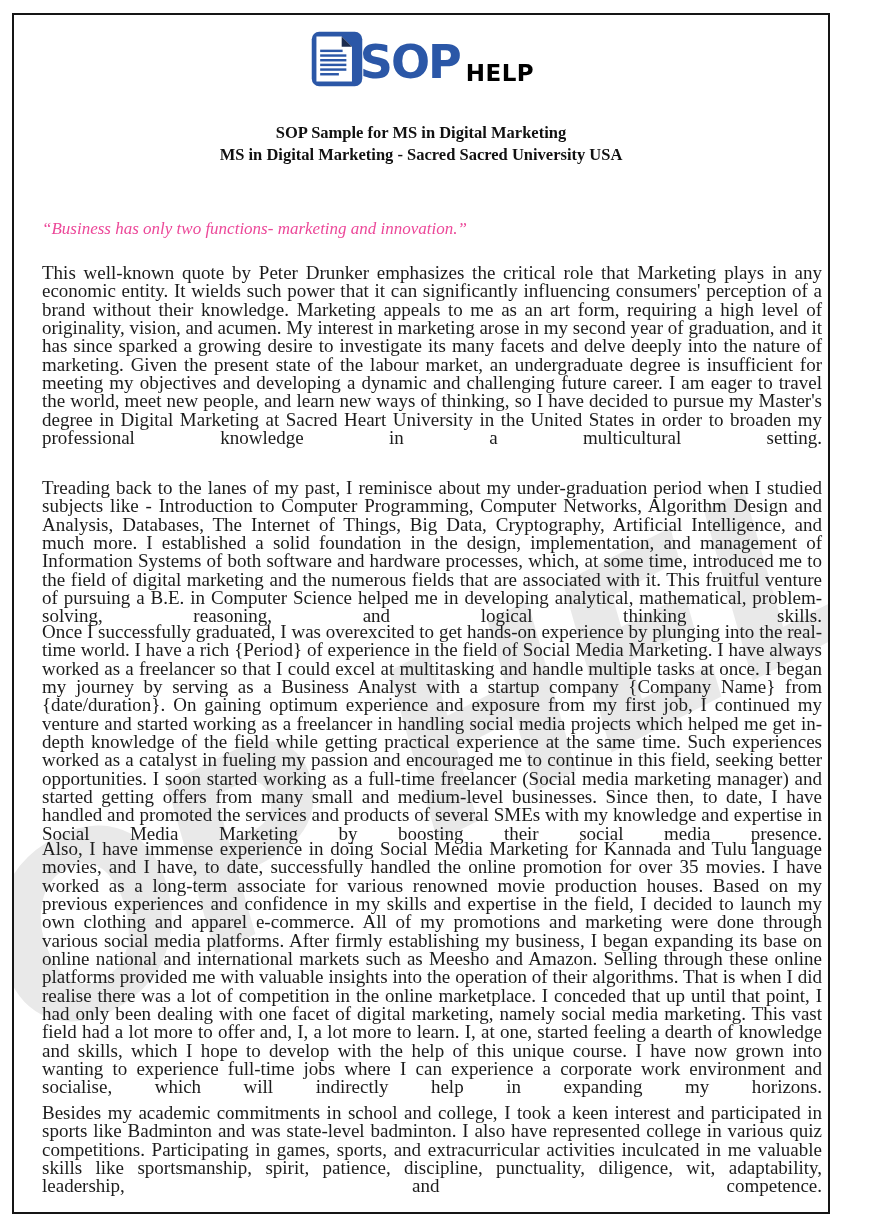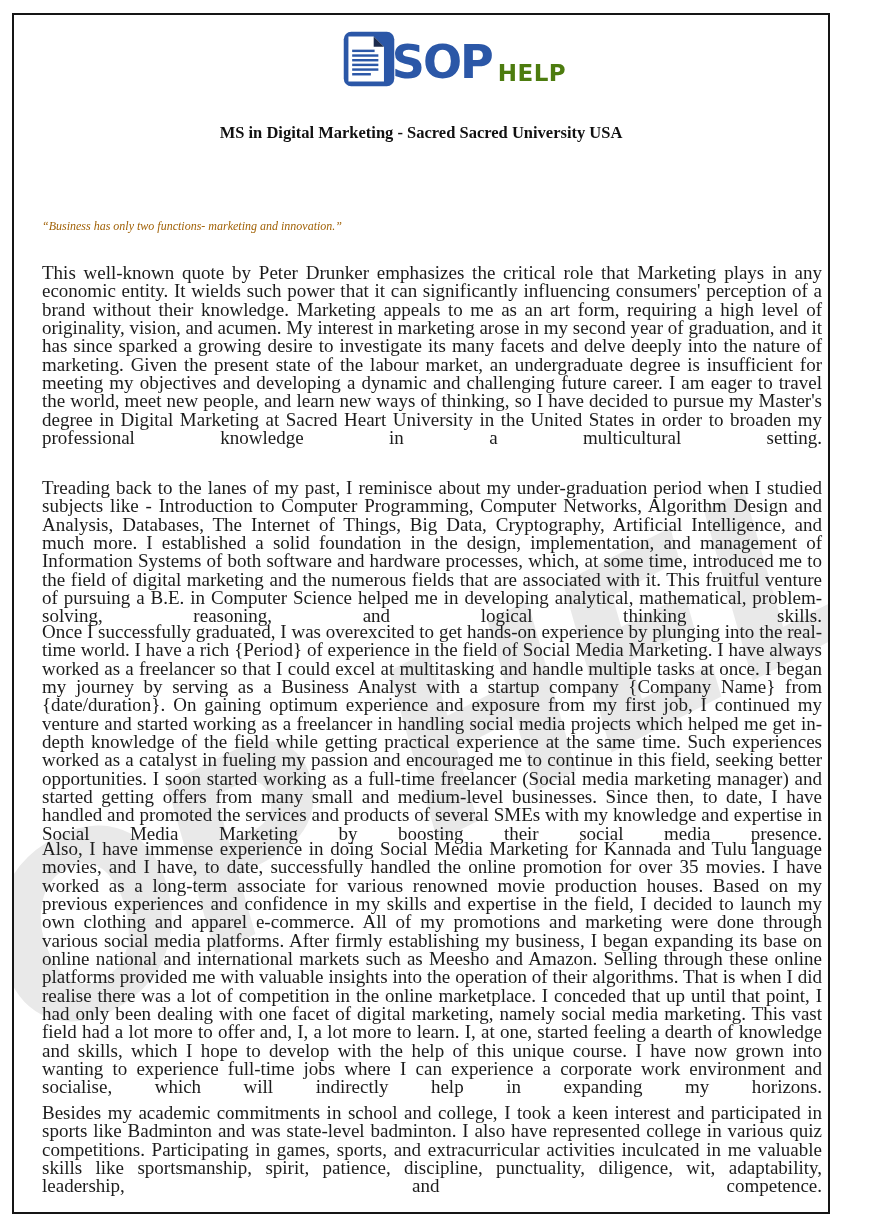--- a/index.html
+++ b/index.html
@@ -45,60 +45,59 @@
     z-index: 1;
   }
   .logo {
     position: absolute;
     top: 15px;
     left: 0;
     width: 100%;
     display: flex;
     justify-content: center;
     align-items: flex-end;
-    padding-left: 32px;
   }
   .logo-icon { width: 58px; height: 58px; display: block; }
   .logo-sop {
     font-family: "DejaVu Sans", sans-serif;
     font-weight: bold;
     font-size: 46px;
     line-height: 52px;
     letter-spacing: -2px;
     color: #2b57a7;
     margin-left: -6px;
   }
   .logo-help {
     font-family: "DejaVu Sans", sans-serif;
     font-weight: bold;
     font-size: 23px;
     line-height: 30px;
     letter-spacing: 0.5px;
-    color: #4d7c0f;
+    color: #000000;
     margin-left: 6px;
   }
   .title-block {
     position: absolute;
     top: 107px;
     left: 0;
     width: 100%;
     text-align: center;
     font-weight: bold;
     font-size: 16.5px;
     line-height: 22px;
     color: #111111;
   }
   .quote {
     position: absolute;
     top: 204px;
     left: 28px;
     right: 10px;
     font-style: italic;
-    font-size: 12px;
-    color: #a16207;
+    font-size: 17px;
+    color: #ec4899;
   }
   .para {
     position: absolute;
     left: 28px;
     right: 6px;
     font-size: 19px;
     line-height: 18.35px;
     color: #1c1c1c;
     text-align: justify;
     text-align-last: justify;
@@ -129,20 +128,21 @@
         <rect x="13" y="31" width="28" height="2.6" fill="#2b57a7"></rect>
         <rect x="13" y="36" width="28" height="2.6" fill="#2b57a7"></rect>
         <rect x="13" y="41" width="28" height="2.6" fill="#2b57a7"></rect>
         <rect x="13" y="46" width="20" height="2.6" fill="#2b57a7"></rect>
       </svg>
       <span class="logo-sop">SOP</span>
       <span class="logo-help">HELP</span>
     </div>
 
     <div class="title-block">
+      <div>SOP Sample for MS in Digital Marketing</div>
       <div>MS in Digital Marketing - Sacred Sacred University USA</div>
     </div>
 
     <div class="quote">“Business has only two functions- marketing and innovation.”</div>
 
     <p class="para para-1">This well-known quote by Peter Drunker emphasizes the critical role that Marketing plays in any economic entity. It wields such power that it can significantly influencing consumers' perception of a brand without their knowledge. Marketing appeals to me as an art form, requiring a high level of originality, vision, and acumen. My interest in marketing arose in my second year of graduation, and it has since sparked a growing desire to investigate its many facets and delve deeply into the nature of marketing. Given the present state of the labour market, an undergraduate degree is insufficient for meeting my objectives and developing a dynamic and challenging future career. I am eager to travel the world, meet new people, and learn new ways of thinking, so I have decided to pursue my Master's degree in Digital Marketing at Sacred Heart University in the United States in order to broaden my professional knowledge in a multicultural setting.</p>
     <p class="para para-2">Treading back to the lanes of my past, I reminisce about my under-graduation period when I studied subjects like - Introduction to Computer Programming, Computer Networks, Algorithm Design and Analysis, Databases, The Internet of Things, Big Data, Cryptography, Artificial Intelligence, and much more. I established a solid foundation in the design, implementation, and management of Information Systems of both software and hardware processes, which, at some time, introduced me to the field of digital marketing and the numerous fields that are associated with it. This fruitful venture of pursuing a B.E. in Computer Science helped me in developing analytical, mathematical, problem-solving, reasoning, and logical thinking skills.</p>
     <p class="para para-3">Once I successfully graduated, I was overexcited to get hands-on experience by plunging into the real-time world. I have a rich {Period} of experience in the field of Social Media Marketing. I have always worked as a freelancer so that I could excel at multitasking and handle multiple tasks at once. I began my journey by serving as a Business Analyst with a startup company {Company Name} from {date/duration}. On gaining optimum experience and exposure from my first job, I continued my venture and started working as a freelancer in handling social media projects which helped me get in-depth knowledge of the field while getting practical experience at the same time. Such experiences worked as a catalyst in fueling my passion and encouraged me to continue in this field, seeking better opportunities. I soon started working as a full-time freelancer (Social media marketing manager) and started getting offers from many small and medium-level businesses. Since then, to date, I have handled and promoted the services and products of several SMEs with my knowledge and expertise in Social Media Marketing by boosting their social media presence.</p>
     <p class="para para-4">Also, I have immense experience in doing Social Media Marketing for Kannada and Tulu language movies, and I have, to date, successfully handled the online promotion for over 35 movies. I have worked as a long-term associate for various renowned movie production houses. Based on my previous experiences and confidence in my skills and expertise in the field, I decided to launch my own clothing and apparel e-commerce. All of my promotions and marketing were done through various social media platforms. After firmly establishing my business, I began expanding its base on online national and international markets such as Meesho and Amazon. Selling through these online platforms provided me with valuable insights into the operation of their algorithms. That is when I did realise there was a lot of competition in the online marketplace. I conceded that up until that point, I had only been dealing with one facet of digital marketing, namely social media marketing. This vast field had a lot more to offer and, I, a lot more to learn. I, at one, started feeling a dearth of knowledge and skills, which I hope to develop with the help of this unique course. I have now grown into wanting to experience full-time jobs where I can experience a corporate work environment and socialise, which will indirectly help in expanding my horizons.</p>
     <p class="para para-5">Besides my academic commitments in school and college, I took a keen interest and participated in sports like Badminton and was state-level badminton. I also have represented college in various quiz competitions. Participating in games, sports, and extracurricular activities inculcated in me valuable skills like sportsmanship, spirit, patience, discipline, punctuality, diligence, wit, adaptability, leadership, and competence.</p>

